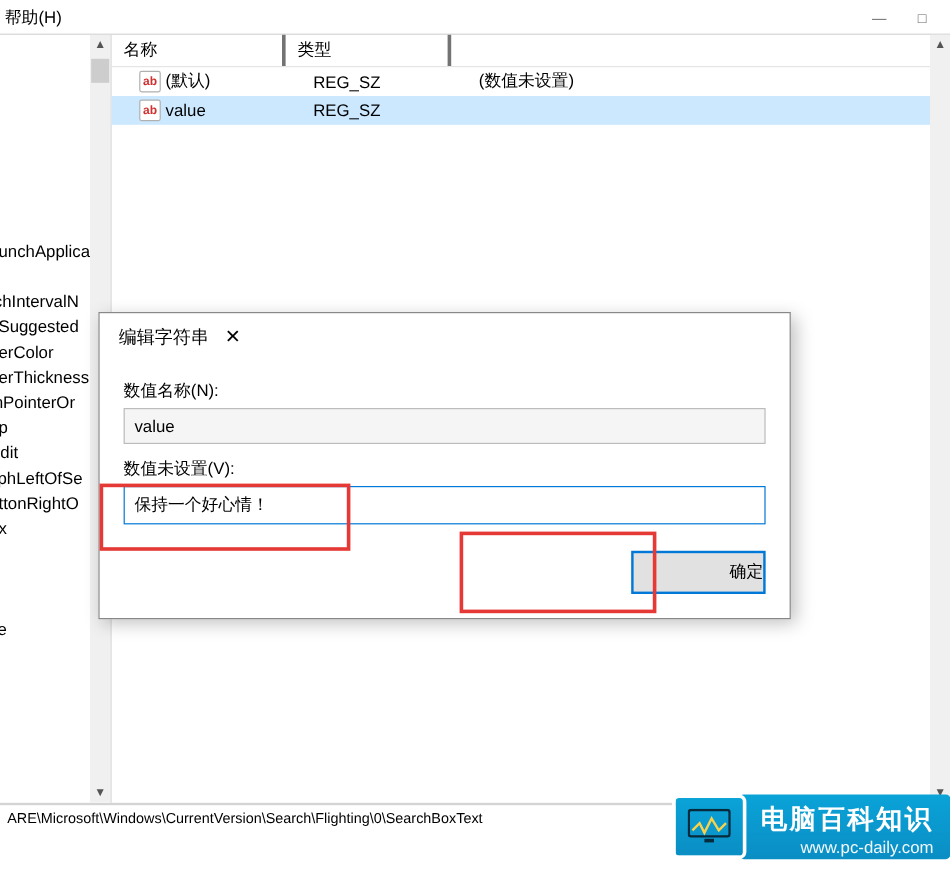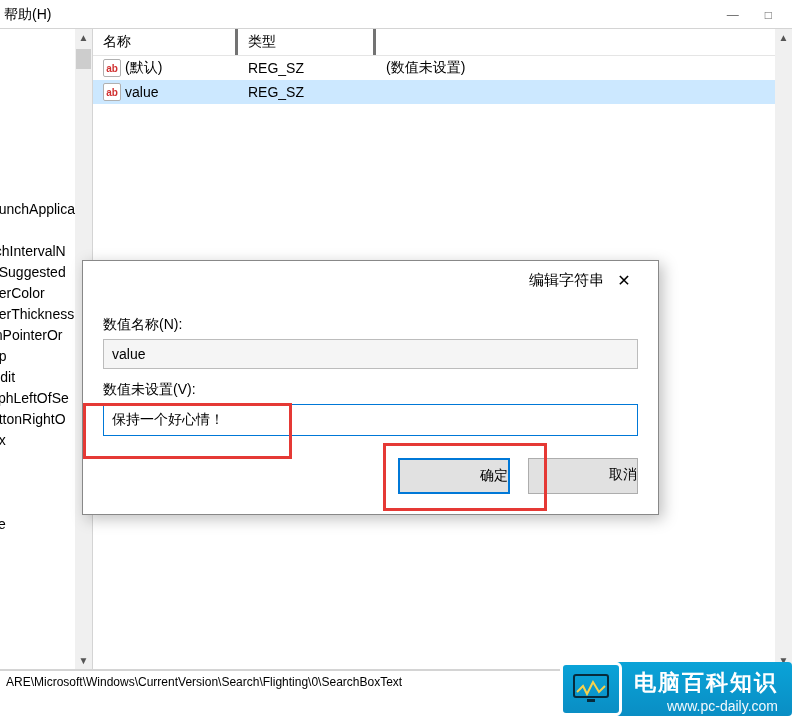--- a/index.html
+++ b/index.html
@@ -76,21 +76,21 @@
   }
   .col-name { width: 145px; }
   .col-type { width: 138px; }
   .col-data { flex: 1; }
   .lv-row {
     display: flex;
     height: 24px;
     align-items: center;
   }
   .lv-row.selected { background: #cce8ff; }
-  .lv-cell { padding: 0 10px; box-sizing: border-box; }
+  .lv-cell { padding: 0 23px; box-sizing: border-box; }
   .cell-name { width: 145px; display:flex; align-items:center; gap:4px; }
   .cell-type { width: 138px; }
   .cell-data { flex: 1; }
   .reg-icon {
     width:16px; height:16px;
     display:inline-flex; align-items:center; justify-content:center;
     font-size:10px;
     color:#d03030;
     border:1px solid #b0b0b0;
     background:#fff;
@@ -112,21 +112,21 @@
   .dialog {
     position: absolute;
     left: 82px;
     top: 260px;
     width: 575px;
     background: #fff;
     border: 1px solid #888;
     box-shadow: 4px 4px 14px rgba(0,0,0,0.25);
   }
   .dlg-title {
-    display:flex; justify-content:flex-end; align-items:center;
+    display:flex; justify-content:flex-start; align-items:center;
     padding: 10px 14px 10px 16px;
     font-size: 15px;
   }
   .dlg-close {
     width: 40px;
     text-align: center;
     font-size: 16px;
     cursor: default;
   }
   .dlg-body {
@@ -285,21 +285,20 @@
     <span>编辑字符串</span>
     <span class="dlg-close">✕</span>
   </div>
   <div class="dlg-body">
     <div class="field-label">数值名称(N):</div>
     <div class="txt-ro">value</div>
     <div class="field-label">数值未设置(V):</div>
     <div class="txt-edit">保持一个好心情！</div>
     <div class="dlg-buttons">
       <div class="btn default">确定</div>
-      <div class="btn">取消</div>
     </div>
   </div>
 </div>
 
 <div class="hl hl1"></div>
 <div class="hl hl2"></div>
 
 <div class="wm">
   <div class="wm-icon">
     <svg viewBox="0 0 36 30">

